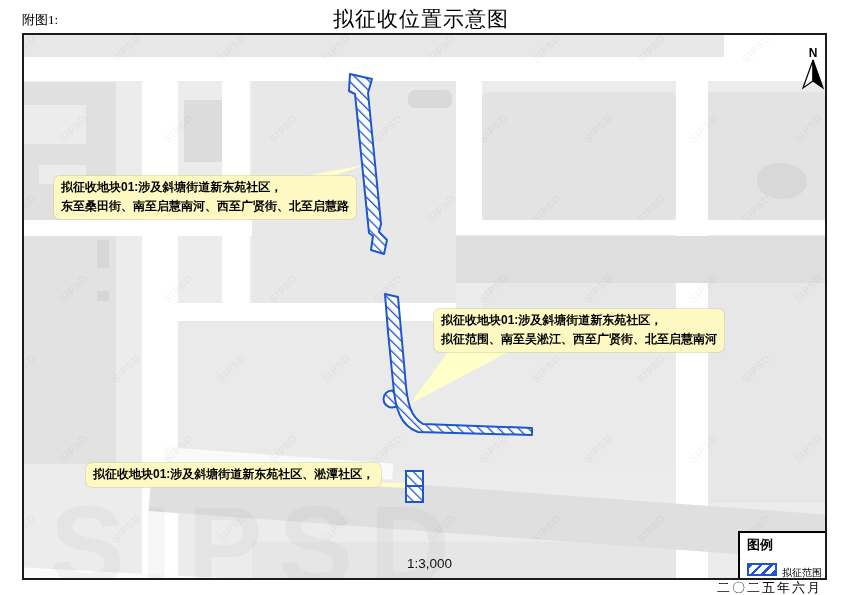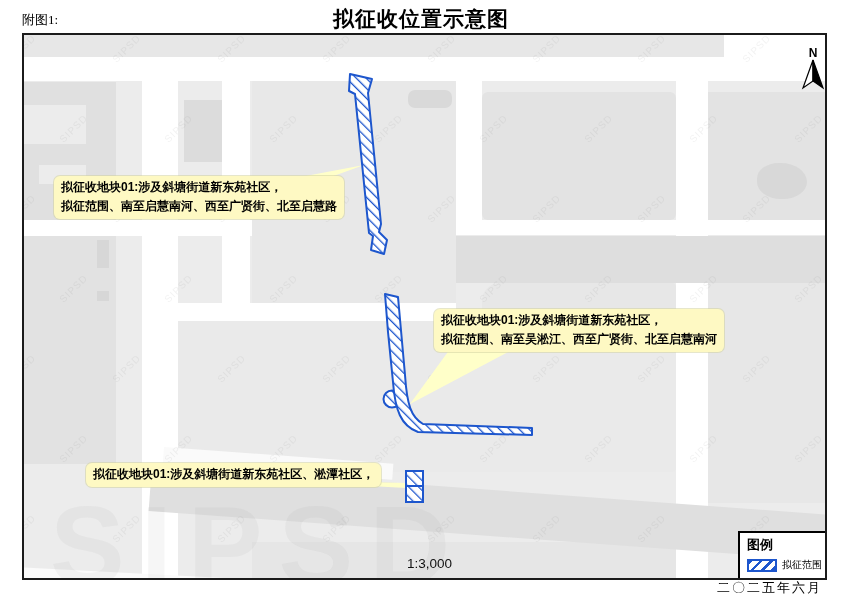--- a/index.html
+++ b/index.html
@@ -2,21 +2,21 @@
 <html><head>
 <meta charset="utf-8">
 <style>
   html,body{margin:0;padding:0;background:#fff;}
   .page{position:relative;width:842px;height:595px;background:#fff;overflow:hidden;
         font-family:"Liberation Sans",sans-serif;color:#000;}
 
   .figure-label{position:absolute;left:22px;top:11px;font-size:13px;
         font-family:"Liberation Serif",serif;}
   .map-title{position:absolute;left:0;top:5px;width:842px;text-align:center;
-        font-size:21px;font-weight:bold;letter-spacing:1px;}
+        font-size:21px;font-weight:normal;letter-spacing:1px;}
   .map-date{position:absolute;right:20px;top:579px;font-size:13px;
         font-family:"Liberation Serif",serif;letter-spacing:2px;}
 
   .map{position:absolute;left:22px;top:33px;width:805px;height:547px;
        background:#ececec;border:2px solid #1b1b1b;box-sizing:border-box;overflow:hidden;}
 
   .blk,.road,.bld{position:absolute;}
   .blk{background:#e3e3e3;}
   .bld{background:#d9d9d9;}
   .road{background:#ffffff;}
@@ -36,21 +36,21 @@
   .callout span{display:block;}
 
   .scale-text{position:absolute;left:383px;top:521px;font-size:13.5px;color:#111;}
 
   .legend{position:absolute;left:714px;top:496px;width:92px;height:50px;
       background:#fff;border:2px solid #000;box-sizing:border-box;padding:3px 6px 3px 7px;}
   .legend-title{font-size:13px;font-weight:bold;}
   .legend-row{display:flex;align-items:center;margin-top:4px;}
   .legend-swatch{width:30px;height:13px;border:2px solid #1d56cd;box-sizing:border-box;
       background:repeating-linear-gradient(135deg,#1d56cd 0 2.6px,#ffffff 2.6px 7.2px);}
-  .legend-label{font-size:10px;margin-left:5px;white-space:nowrap;}
+  .legend-label{font-size:10px;margin-left:5px;white-space:nowrap;margin-top:8px;}
 </style>
 </head>
 <body>
 
 <div class="page">
 
   <div class="figure-label">附图1:</div>
   <div class="map-title">拟征收位置示意图</div>
 
   <div class="map">
@@ -177,21 +177,21 @@
 
       <g>
         <text x="811" y="55" font-size="12" font-weight="bold" text-anchor="middle" font-family="Liberation Sans, sans-serif">N</text>
         <polygon points="811,58 801,86 811,79" fill="#ffffff" stroke="#000" stroke-width="1.2"></polygon>
         <polygon points="811,58 821,86 811,79" fill="#000000" stroke="#000" stroke-width="1.2"></polygon>
       </g>
     </svg>
 
     <div class="callout" style="left:30px;top:141px;">
       <span>拟征收地块01:涉及斜塘街道新东苑社区，</span>
-      <span>拟征范围、南至启慧南河、西至广贤街、北至启慧路</span>
+      <span>东至桑田街、南至启慧南河、西至广贤街、北至启慧路</span>
     </div>
     <div class="callout" style="left:410px;top:274px;">
       <span>拟征收地块01:涉及斜塘街道新东苑社区，</span>
       <span>拟征范围、南至吴淞江、西至广贤街、北至启慧南河</span>
     </div>
     <div class="callout" style="left:62px;top:428px;">
       <span>拟征收地块01:涉及斜塘街道新东苑社区、淞潭社区，</span>
     </div>
 
     <div class="scale-text">1:3,000</div>

